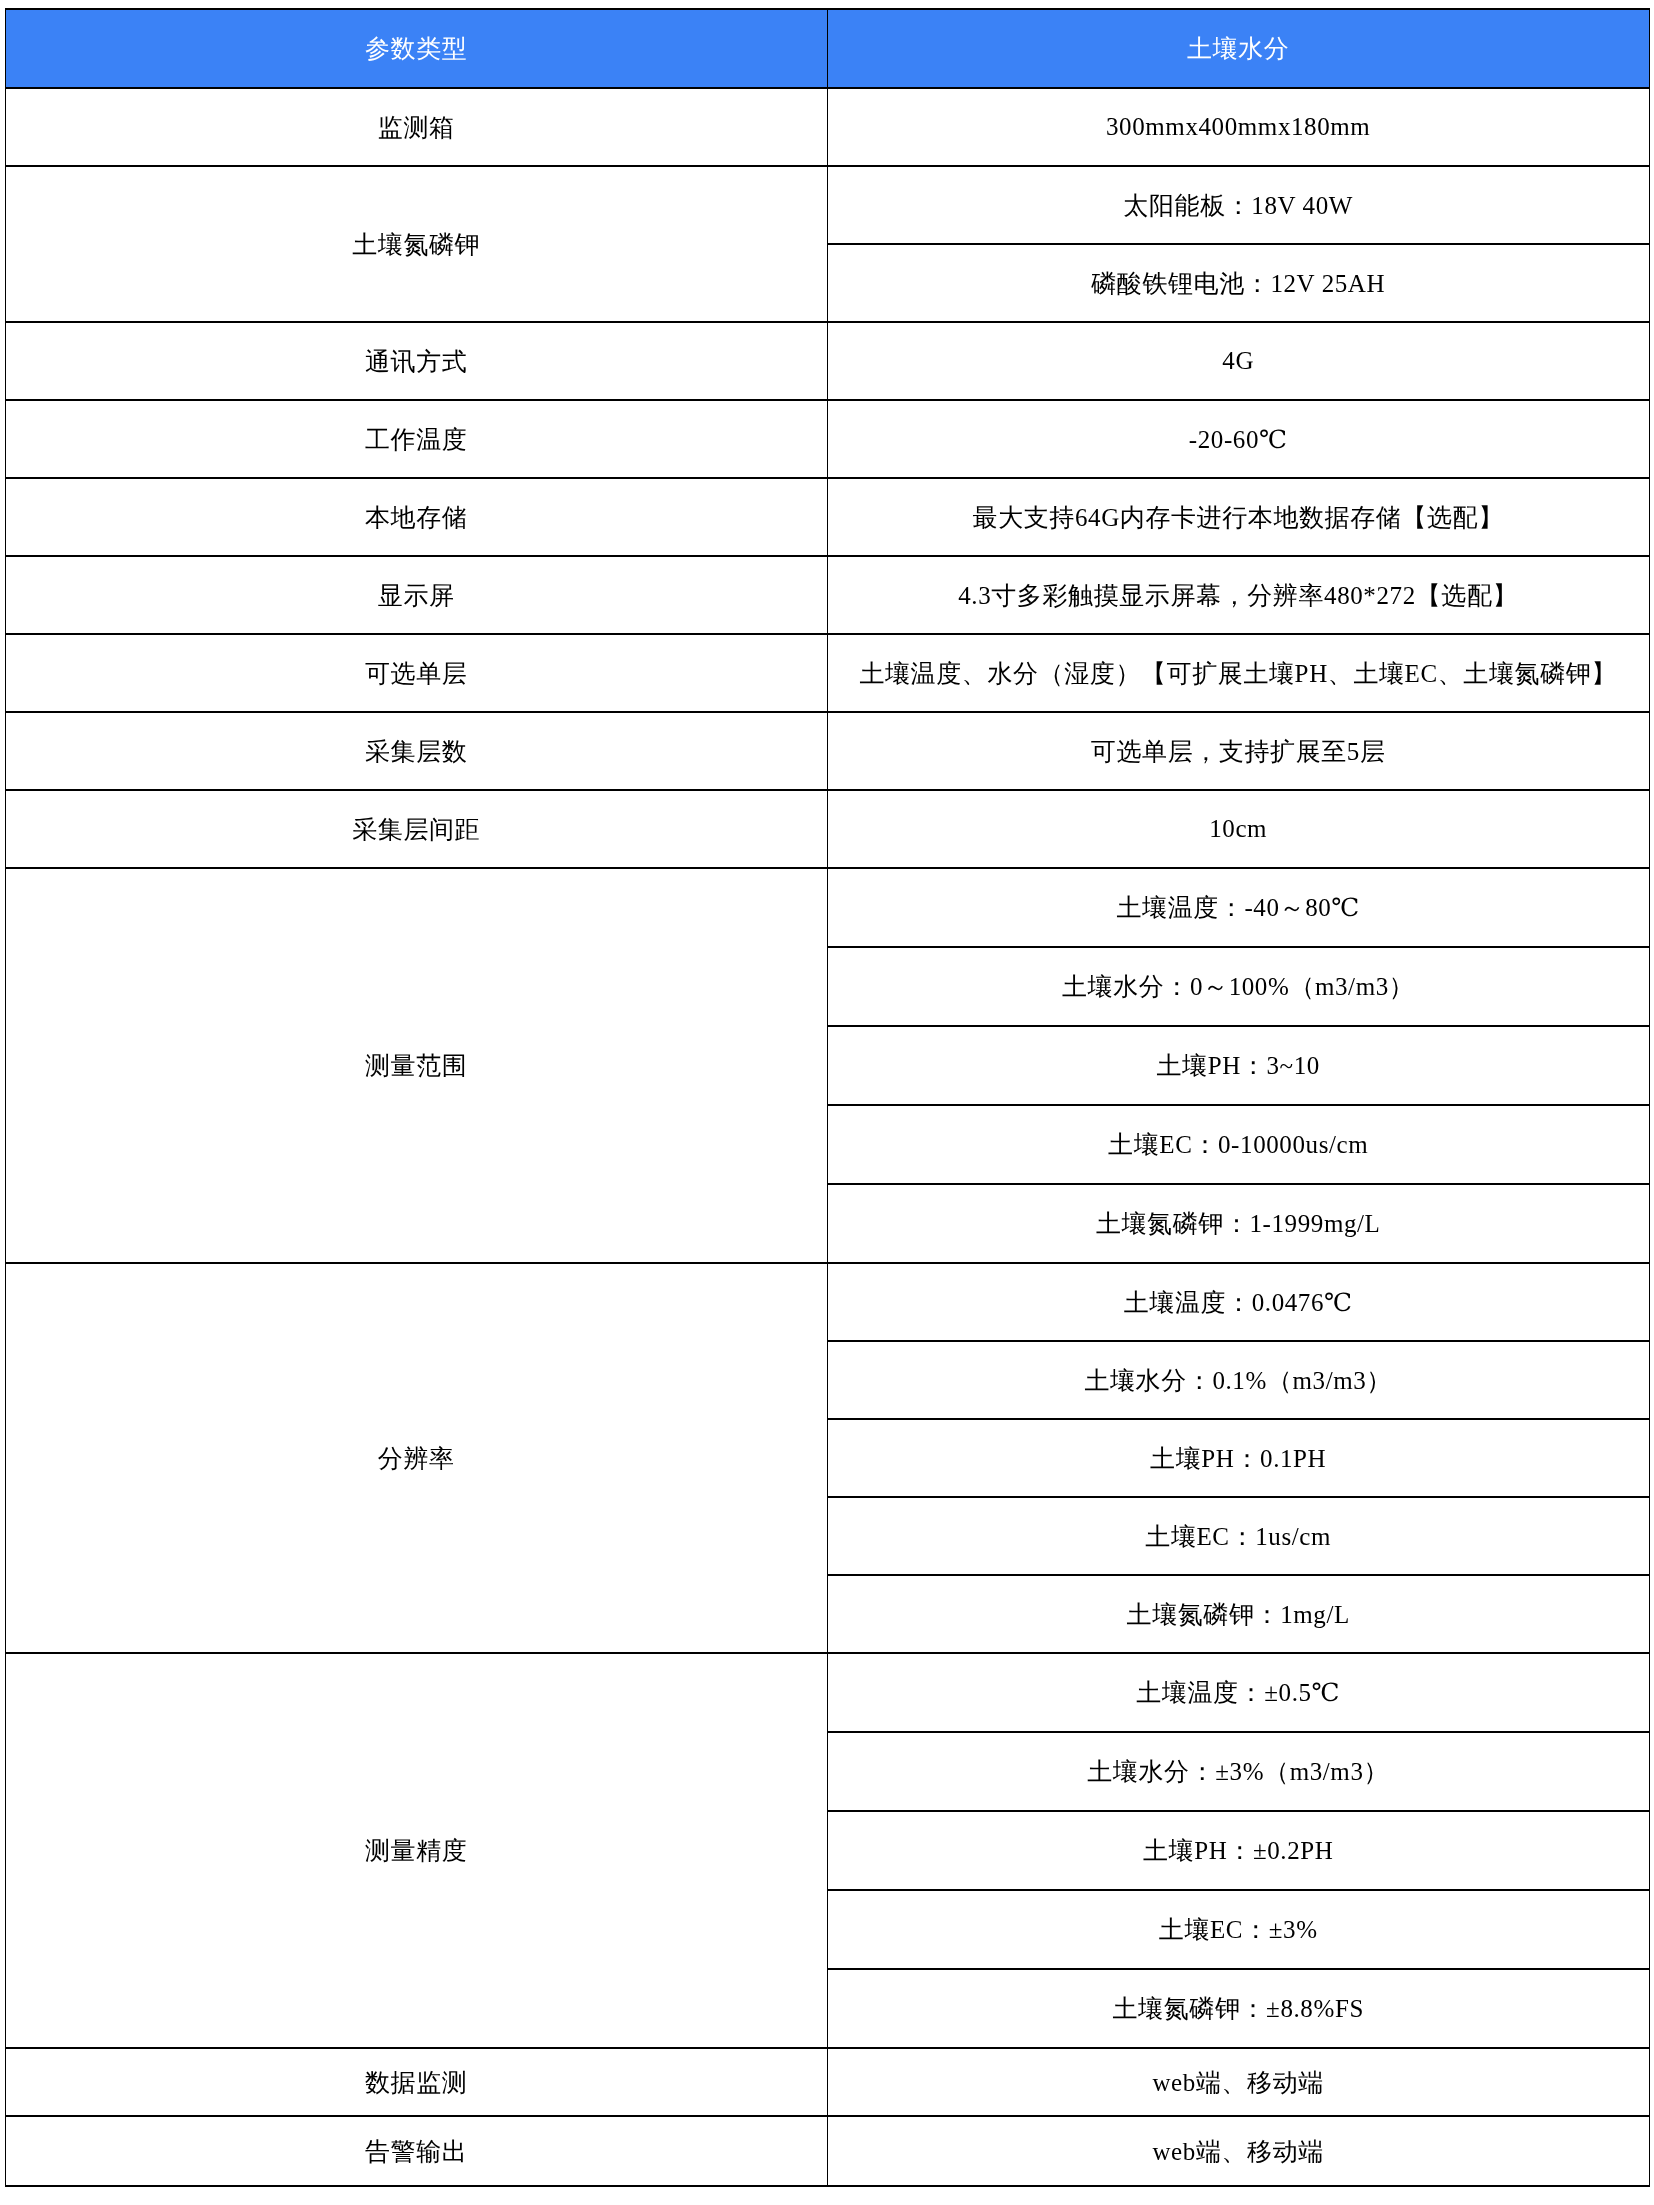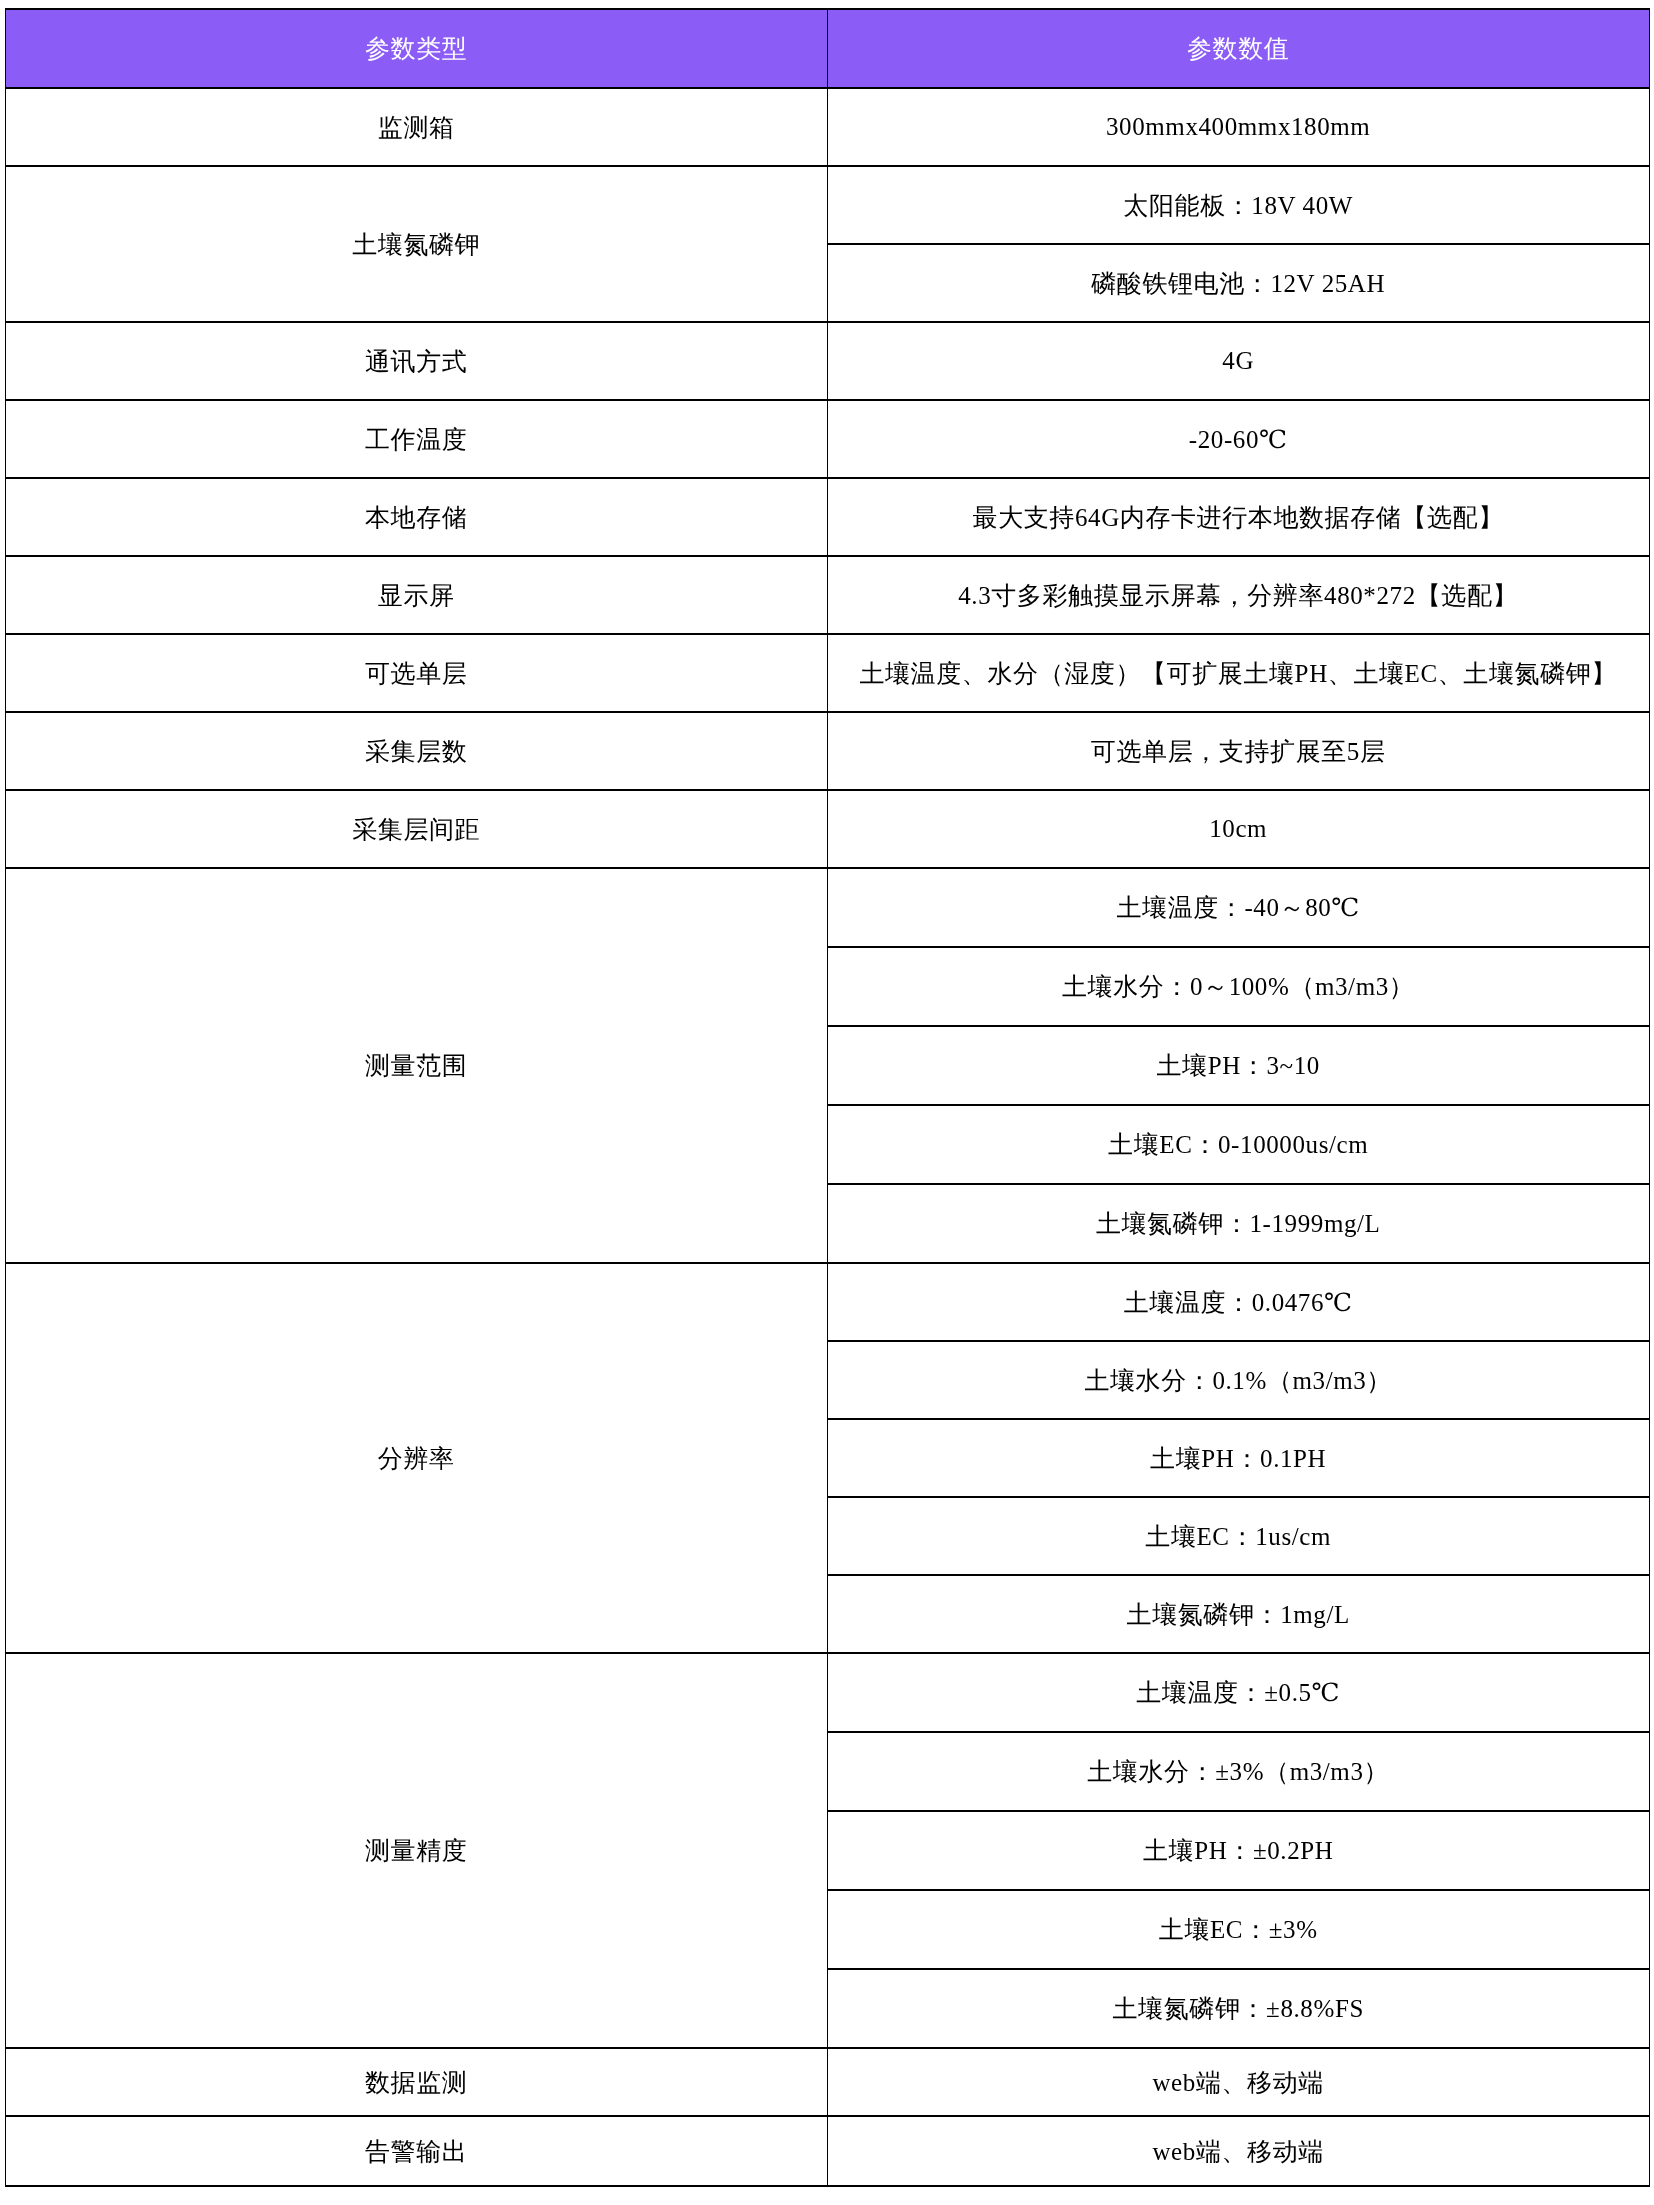--- a/index.html
+++ b/index.html
@@ -31,41 +31,41 @@
     text-align: center;
     vertical-align: middle;
     font-size: 25px;
     font-weight: normal;
     letter-spacing: 0.6px;
     padding: 0 12px;
     overflow: hidden;
     white-space: nowrap;
   }
   table.spec thead th {
-    background: #8b5cf6;
+    background: #3b82f6;
     color: #ffffff;
   }
   tr.h   { height: 79px; }
   tr.r131 { height: 78px; }
   tr.r134 { height: 79px; }
   tr.r126 { height: 68px; }
   tr.r118 { height: 70px; margin-top: 8px; }
 </style>
 </head>
 <body>
 
 <table class="spec">
   <colgroup>
     <col style="width:50%">
     <col style="width:50%">
   </colgroup>
   <thead>
     <tr class="h">
       <th>参数类型</th>
-      <th>参数数值</th>
+      <th>土壤水分</th>
     </tr>
   </thead>
   <tbody>
 
     <tr class="r131">
       <td class="lbl">监测箱</td>
       <td class="val">300mmx400mmx180mm</td>
     </tr>
 
     <tr class="r131">

